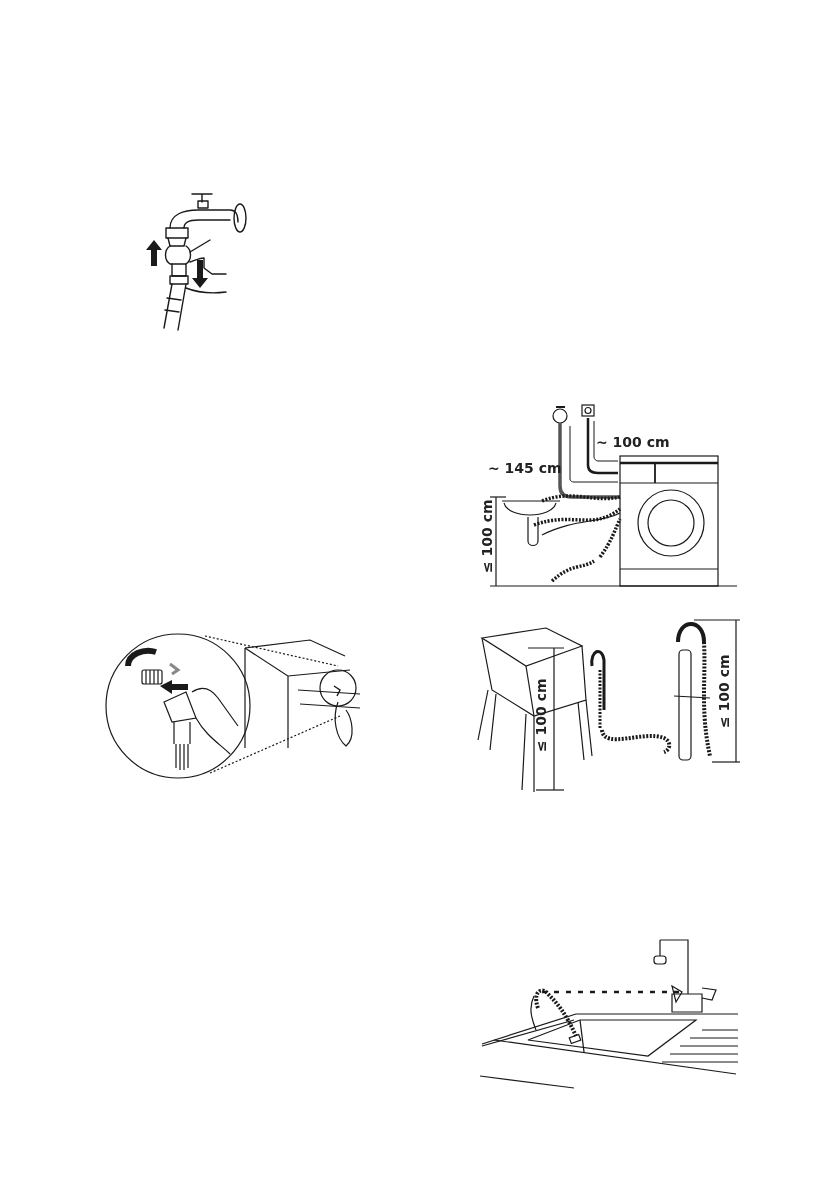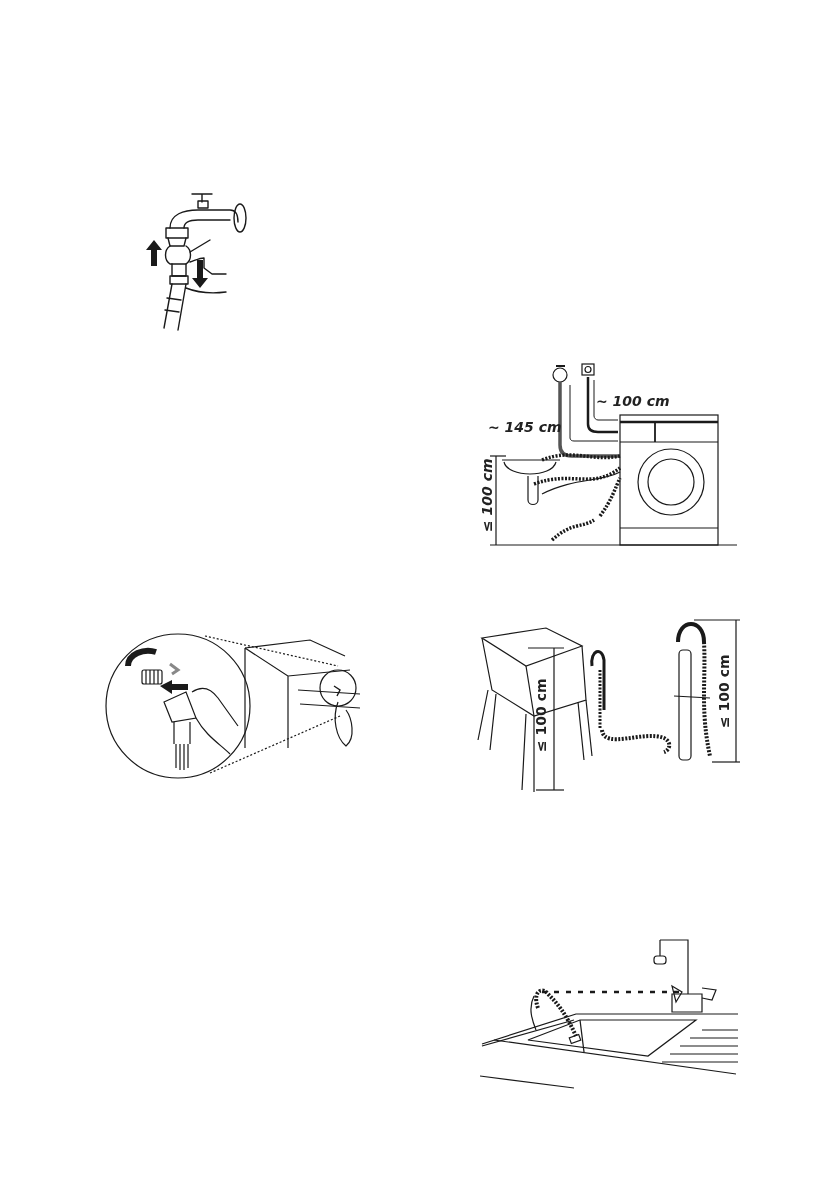--- a/index.html
+++ b/index.html
@@ -39,21 +39,21 @@
 
     <g fill="#1a1a1a">
       <polygon points="14,52 22,62 17,62 17,78 11,78 11,62 6,62"></polygon>
     </g>
     <g fill="#1a1a1a">
       <polygon points="60,100 52,90 57,90 57,72 63,72 63,90 68,90"></polygon>
     </g>
   </svg>
 </div>
 
-<div class="fig" style="left:472px; top:360px;font-style:italic;">
+<div class="fig" style="left:472px; top:401px;">
   <svg width="270" height="195" viewBox="0 0 270 195">
     <g fill="none" stroke="#1a1a1a" stroke-width="1.2">
 
       <line x1="18" y1="185" x2="265" y2="185"></line>
 
       <rect x="148" y="55" width="98" height="130"></rect>
       <line x1="148" y1="62" x2="246" y2="62" stroke-width="2.4"></line>
       <line x1="148" y1="82" x2="246" y2="82"></line>
       <line x1="183" y1="62" x2="183" y2="82" stroke-width="1.8"></line>
       <circle cx="199" cy="122" r="33"></circle>

